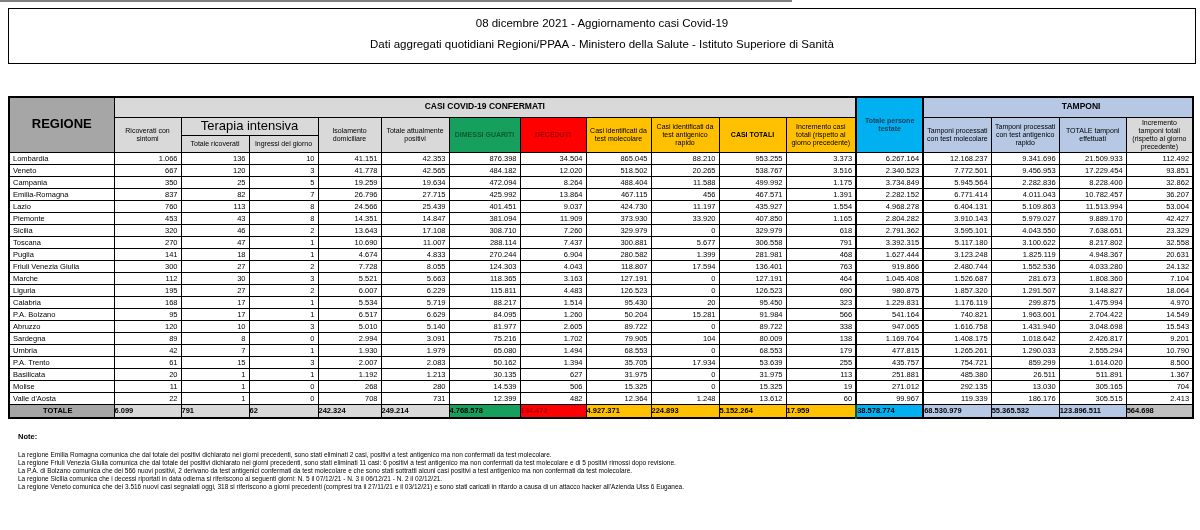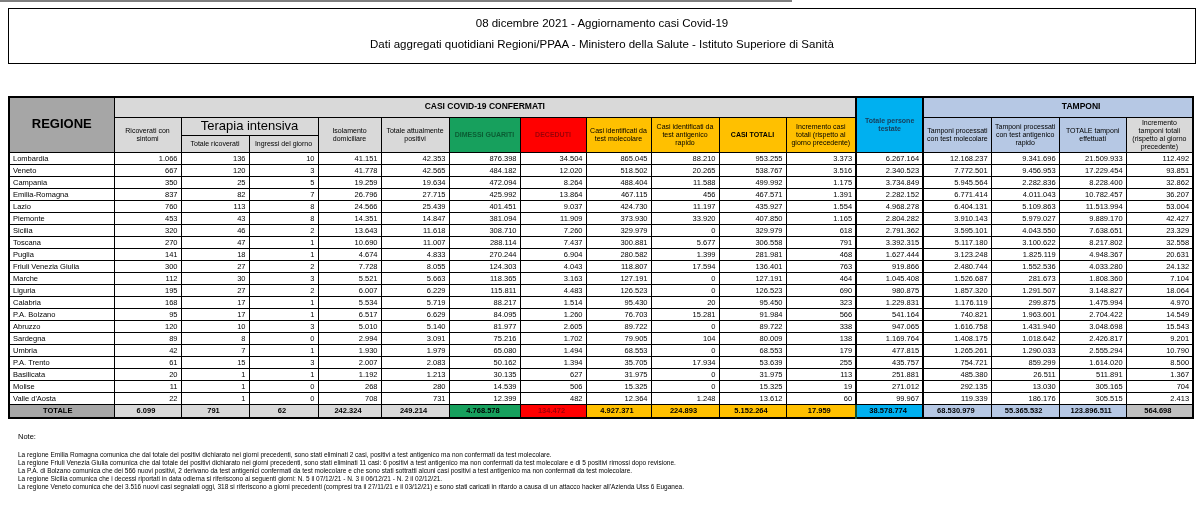--- a/index.html
+++ b/index.html
@@ -24,32 +24,32 @@
   th.yellow{background:var(--yellow-bg);}
   th.yellow.b{font-weight:bold;}
   th.cyan{background:var(--cyan-bg);color:var(--cyan-text);font-weight:bold;
     border-left:2px solid #000;border-right:2px solid #000;}
   th.lblue{background:var(--lightblue-bg);}
   th.band.lblue{font-weight:bold;padding-left:48px;}
   th.graylast{background:var(--header-gray-light);}
   tbody td{font-size:7.5px;height:12px;text-align:right;padding-right:3px;background:#fff;}
   tbody td.region{text-align:left;padding-left:3px;padding-right:0;}
   tbody td.col11{border-left:2px solid #000;border-right:2px solid #000;}
-  tfoot td{font-size:7.5px;height:14px;font-weight:bold;text-align:center;padding-right:3px;}
+  tfoot td{font-size:7.5px;height:14px;font-weight:bold;text-align:left;padding-right:3px;}
   tfoot td.lab{background:var(--header-gray-dark);text-align:center;padding-right:8px;}
   tfoot td.g{background:var(--header-gray-light);}
   tfoot td.green{background:var(--green-bg);}
   tfoot td.red{background:var(--red-bg);color:var(--red-text);}
   tfoot td.yellow{background:var(--yellow-bg);}
   tfoot td.cyan{background:var(--cyan-bg);border-left:2px solid #14532d;border-right:2px solid #000;}
   tfoot td.lblue{background:var(--lightblue-bg);}
   tfoot td.graylast{background:var(--totale-gray);}
 
   .notes{margin:13px 0 0 18px;}
-  .notes .nh{font-size:7.5px;font-weight:normal;margin-bottom:10px;}
+  .notes .nh{font-size:7.5px;font-weight:bold;margin-bottom:10px;}
   .notes .nl{font-size:6.5px;line-height:8px;}
 </style>
 </head>
 <body>
 
 <div class="edge-line"></div>
 
 <div class="title-box">
   <div class="t1">08 dicembre 2021 - Aggiornamento casi Covid-19</div>
   <div class="t2">Dati aggregati quotidiani Regioni/PPAA - Ministero della Salute - Istituto Superiore di Sanità</div>
@@ -217,21 +217,21 @@
         <td class="num col13">5.979.027</td>
         <td class="num col14">9.889.170</td>
         <td class="num col15">42.427</td>
       </tr>
       <tr>
         <td class="region">Sicilia</td>
         <td class="num col0">320</td>
         <td class="num col1">46</td>
         <td class="num col2">2</td>
         <td class="num col3">13.643</td>
-        <td class="num col4">11.618</td>
+        <td class="num col4">17.108</td>
         <td class="num col5">308.710</td>
         <td class="num col6">7.260</td>
         <td class="num col7">329.979</td>
         <td class="num col8">0</td>
         <td class="num col9">329.979</td>
         <td class="num col10">618</td>
         <td class="num col11">2.791.362</td>
         <td class="num col12">3.595.101</td>
         <td class="num col13">4.043.550</td>
         <td class="num col14">7.638.651</td>
@@ -353,21 +353,21 @@
       </tr>
       <tr>
         <td class="region">P.A. Bolzano</td>
         <td class="num col0">95</td>
         <td class="num col1">17</td>
         <td class="num col2">1</td>
         <td class="num col3">6.517</td>
         <td class="num col4">6.629</td>
         <td class="num col5">84.095</td>
         <td class="num col6">1.260</td>
-        <td class="num col7">76.703</td>
+        <td class="num col7">50.204</td>
         <td class="num col8">15.281</td>
         <td class="num col9">91.984</td>
         <td class="num col10">566</td>
         <td class="num col11">541.164</td>
         <td class="num col12">740.821</td>
         <td class="num col13">1.963.601</td>
         <td class="num col14">2.704.422</td>
         <td class="num col15">14.549</td>
       </tr>
       <tr>

